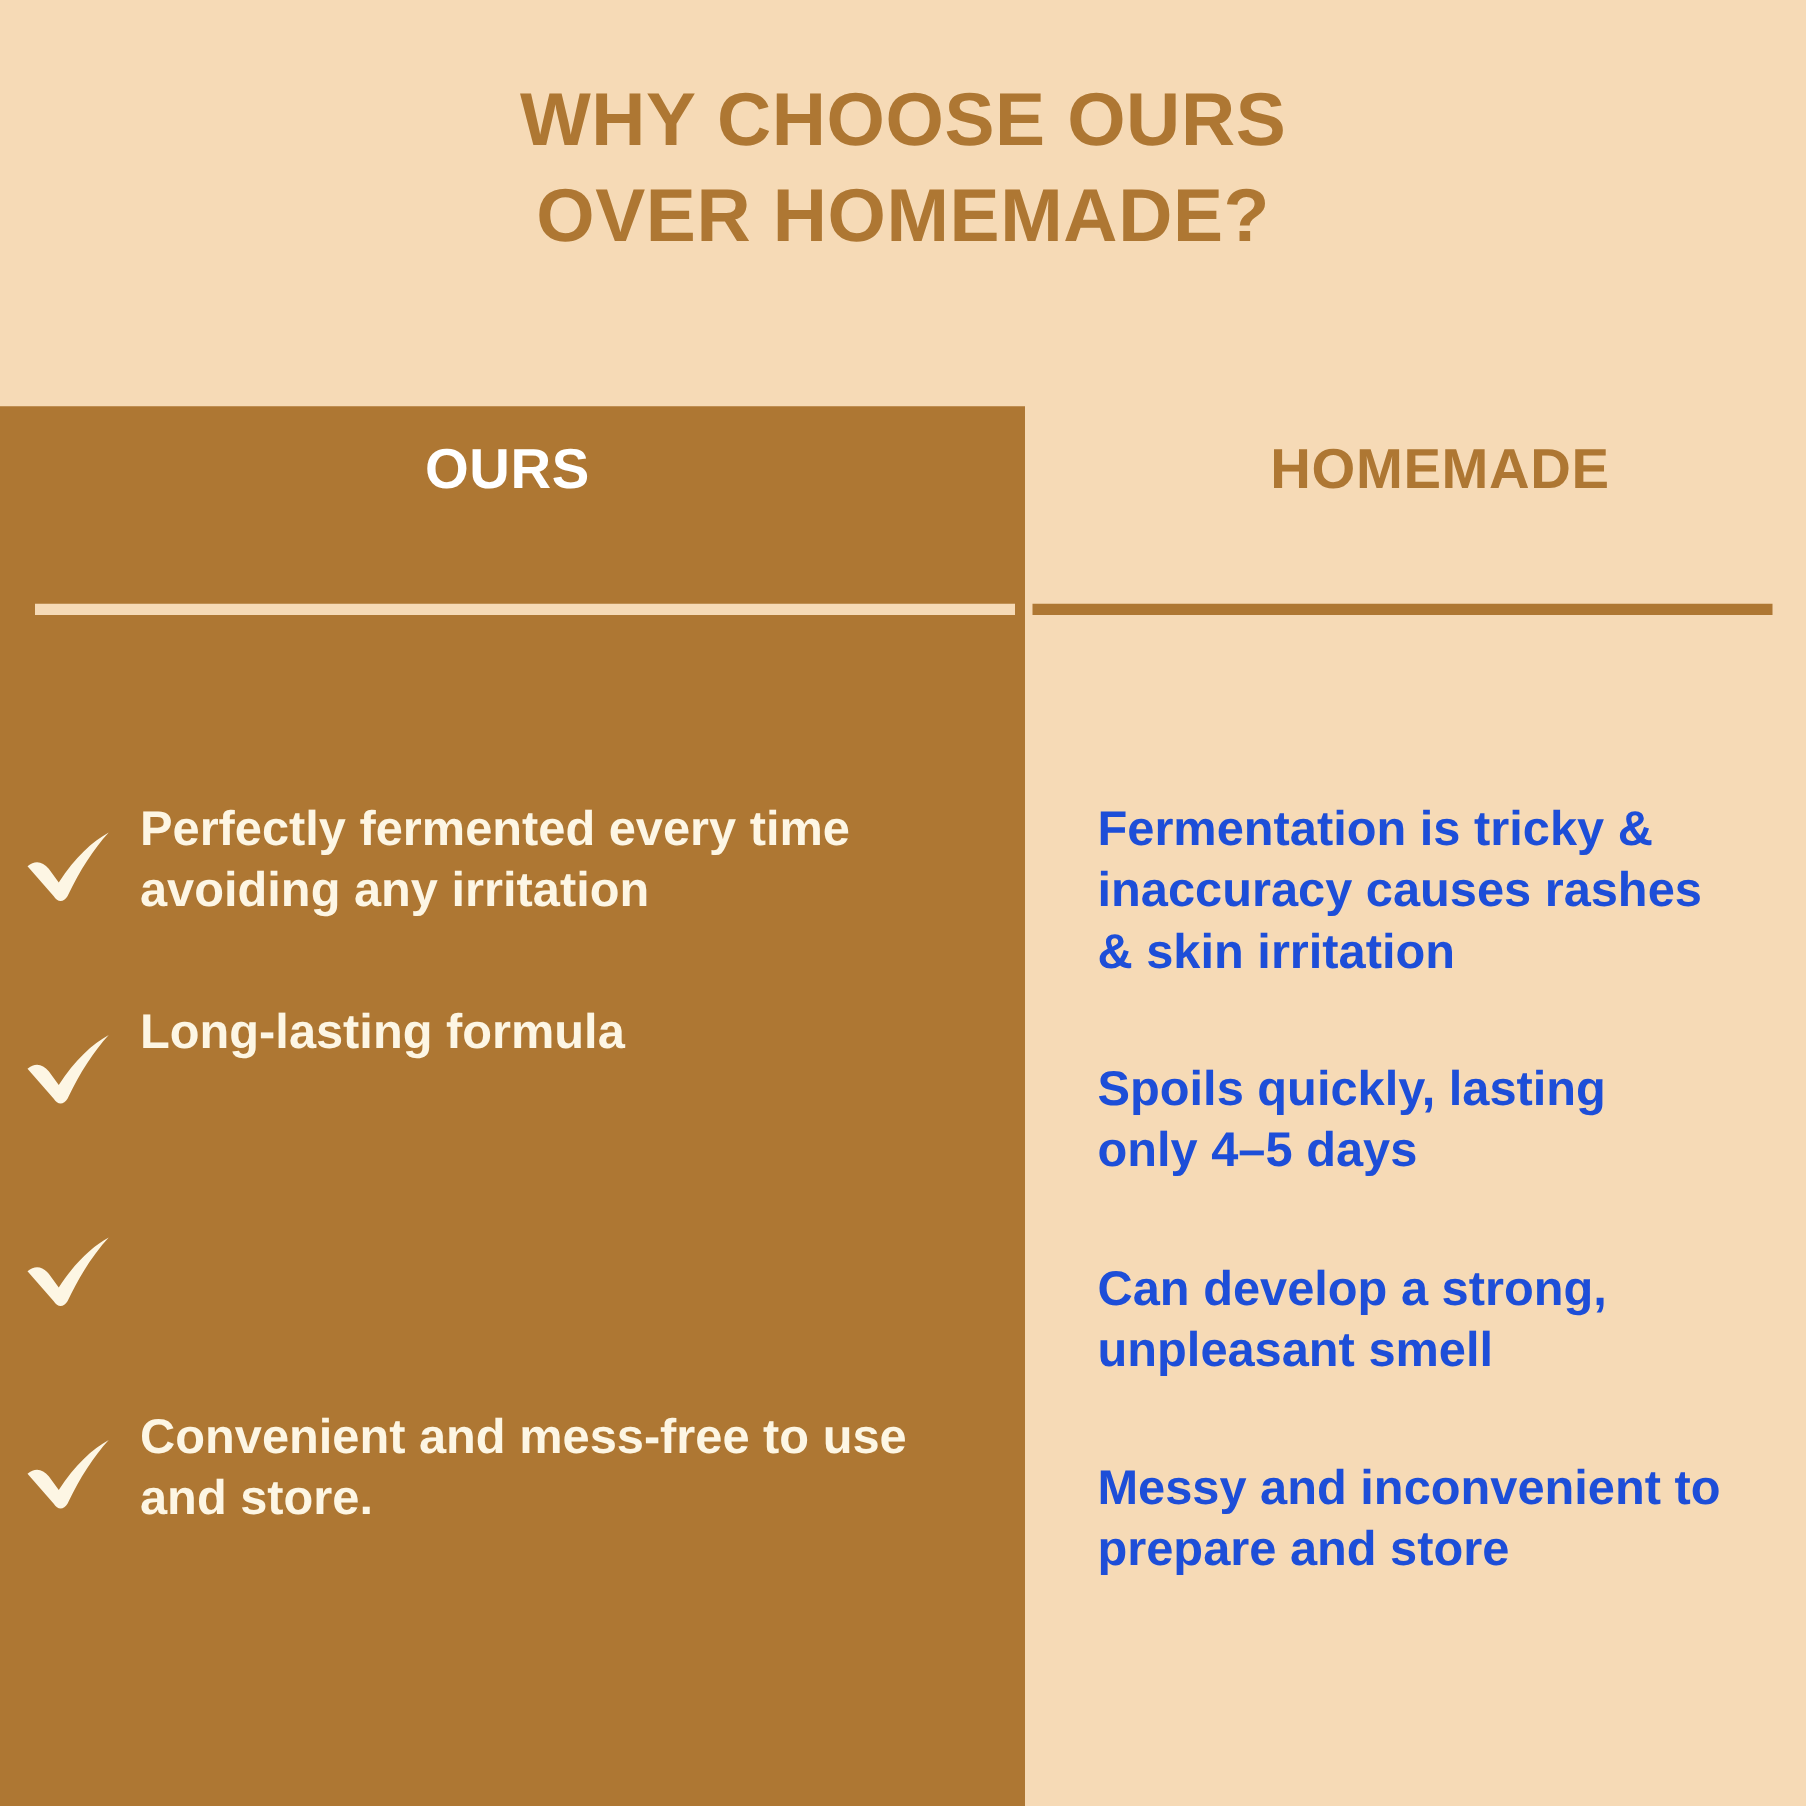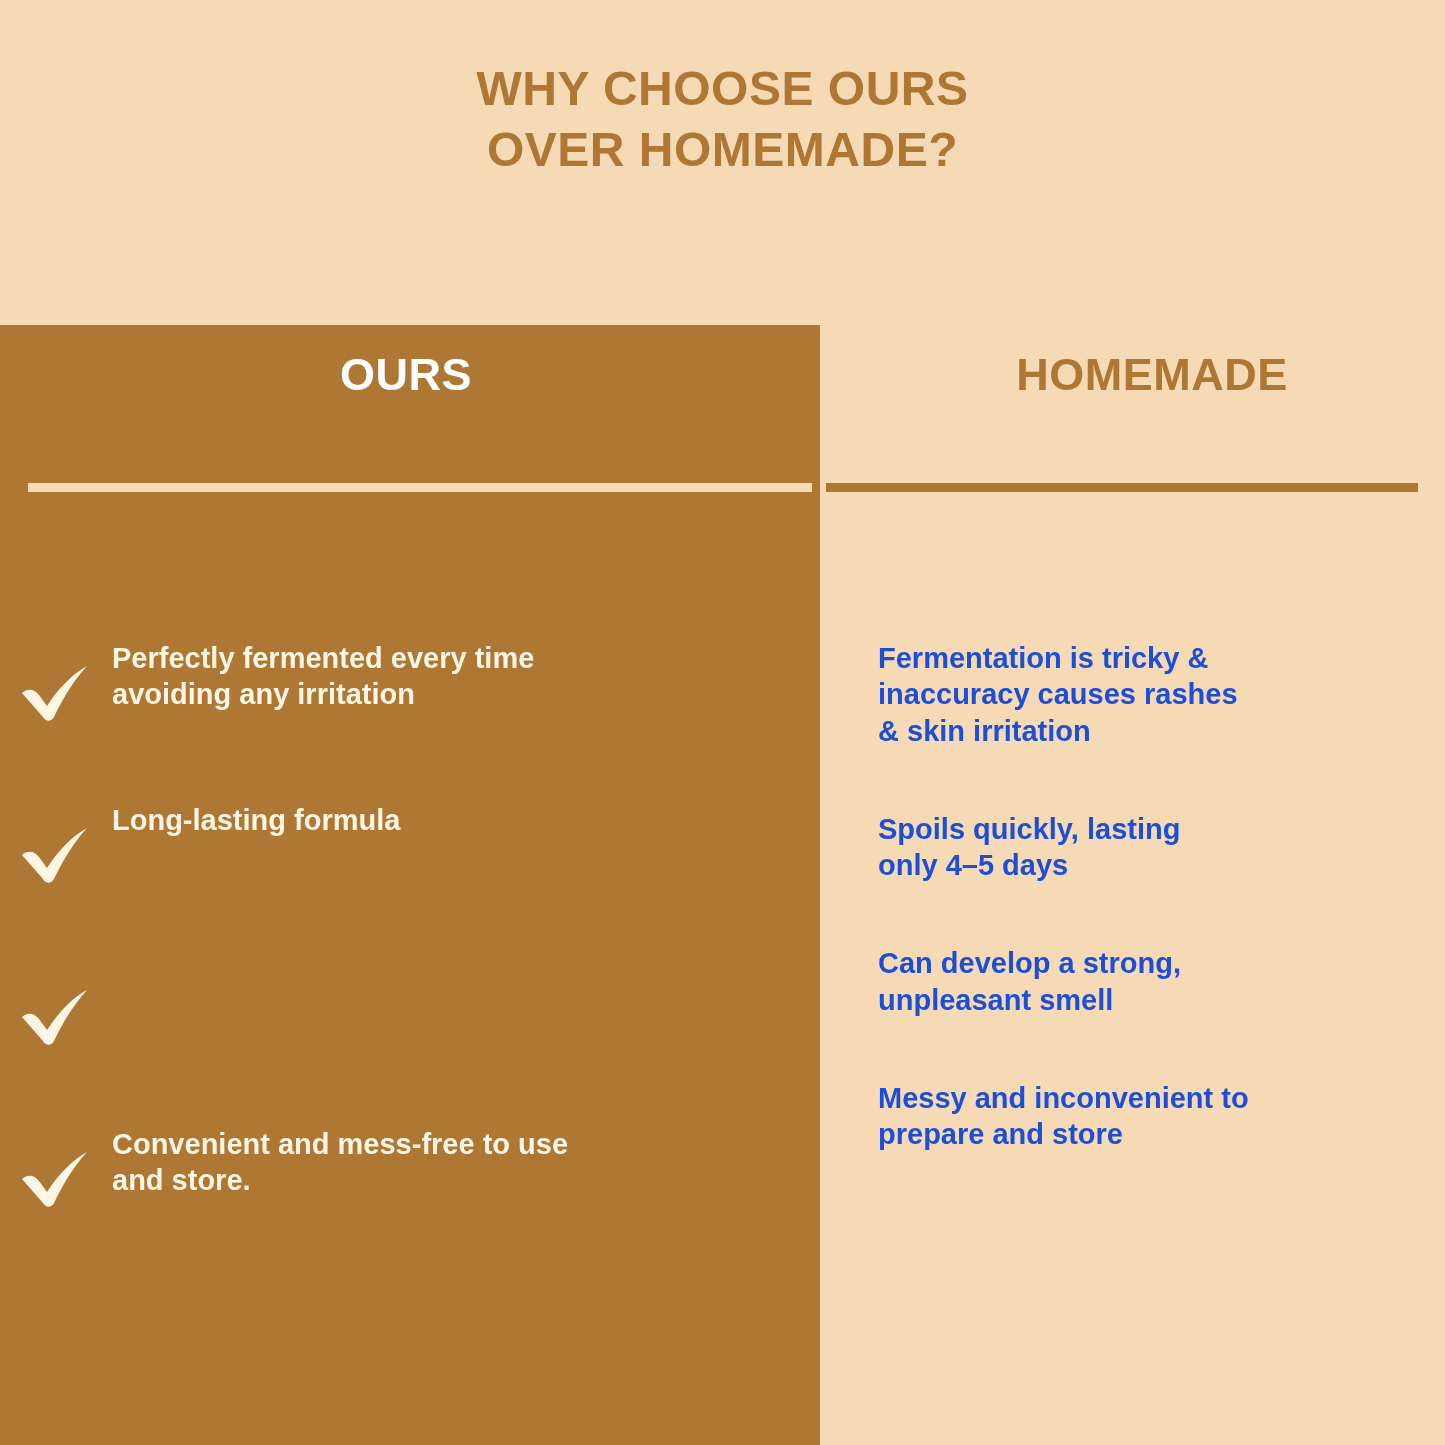--- a/index.html
+++ b/index.html
@@ -12,21 +12,21 @@
   }
   #stage{position:absolute;inset:0;width:1445px;height:1445px;}
 
   
   .title{
     position:absolute;
     left:0;top:58px;width:1445px;
     text-align:center;
     color:#AE7733;
     font-weight:bold;
-    font-size:48px;
+    font-size:60px;
     line-height:1.28;
     letter-spacing:0.5px;
   }
   .title .tline{display:block;}
 
   
   .panel-ours{
     position:absolute;
     left:0;top:325px;
     width:820px;height:1120px;
@@ -62,21 +62,21 @@
   .list{position:absolute;}
   .list.ours{left:0;top:640px;width:812px;}
   .list.home{left:878px;top:640px;width:540px;}
 
   .item{position:relative;display:block;}
   .item.ours{padding-left:112px;min-height:100px;margin-bottom:62px;}
   .item.home{margin-bottom:62px;}
 
   .item-text{
     font-weight:bold;
-    font-size:29px;
+    font-size:39px;
     line-height:1.25;
     white-space:pre-line;
   }
   .item.ours .item-text{color:#FDF6E4;}
   .item.home .item-text{color:#1d4ed8;}
 
   .check{
     position:absolute;
     left:18px;top:50%;
     transform:translateY(-50%);

